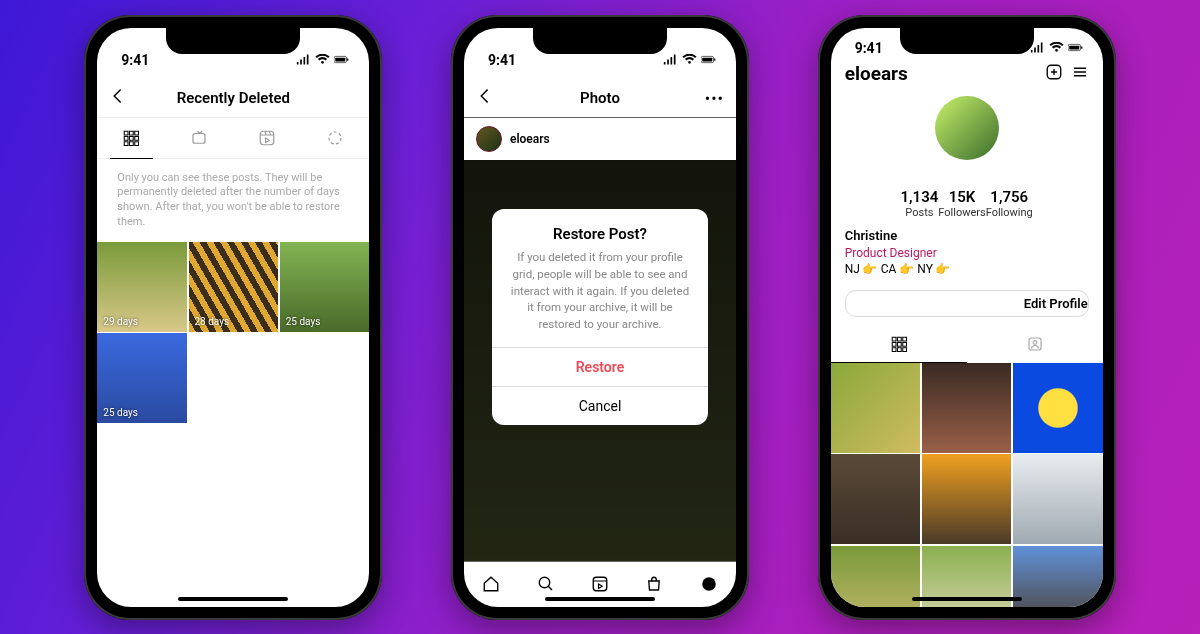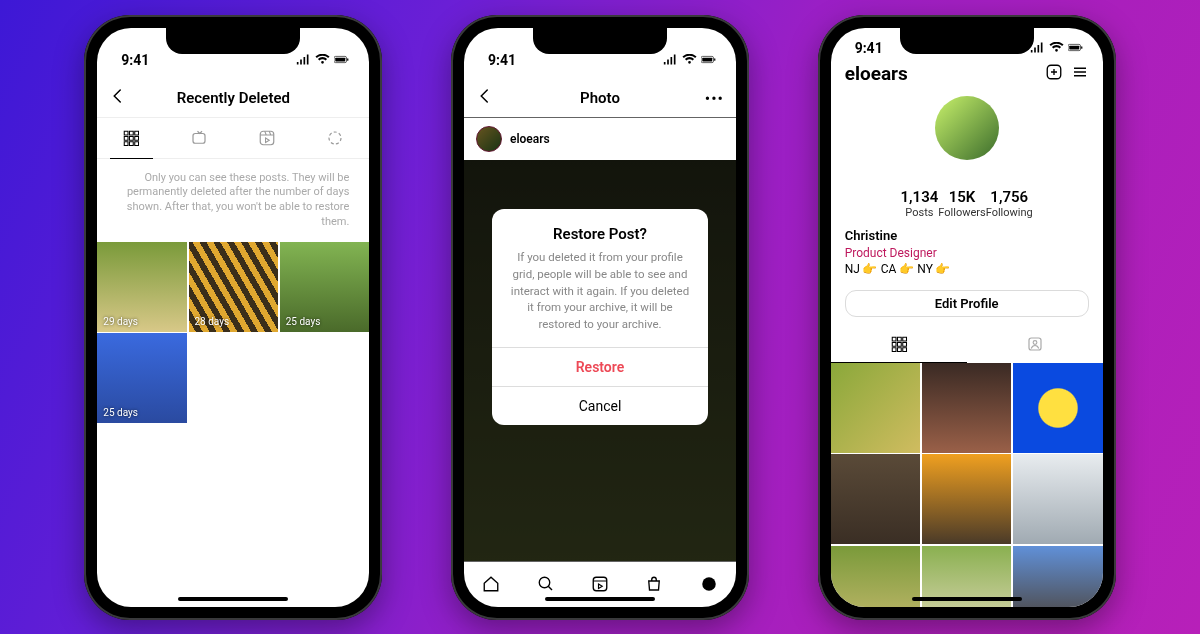--- a/index.html
+++ b/index.html
@@ -40,21 +40,21 @@
   .nav {
     height: 38px; display:flex; align-items:center; justify-content:center;
     position: relative; border-bottom: .5px solid #eee;
   }
   .nav .back { position:absolute; left:12px; font-size:20px; }
   .nav .title { font-weight:600; font-size:15px;}
   .nav .dots { position:absolute; right:12px; font-size:16px; letter-spacing:1px;}
   .tabs { display:flex; border-bottom:.5px solid #eee;}
   .tab { flex:1; height:40px; display:flex; align-items:center; justify-content:center; position:relative;}
   .tab.active::after{content:''; position:absolute; bottom:-1px; left:18%; right:18%; height:1px; background:#000;}
-  .info { padding: 12px 20px; font-size: 11px; color:#aaa; text-align:right; line-height:1.35;}
+  .info { padding: 12px 20px; font-size: 11px; color:#aaa; text-align:left; line-height:1.35;}
   .grid5 { display:grid; grid-template-columns:repeat(3,1fr); gap:1.5px;}
   .thumb { aspect-ratio:1; position:relative; background:#444;text-align:right;}
   .thumb .days { position:absolute; left:6px; bottom:5px; font-size:10px; color:#fff; text-shadow:0 0 3px rgba(0,0,0,.7);}
   .tabbar { margin-top:auto; height:46px; display:flex; border-top:.5px solid #eee;}
   .tabbar .tb { flex:1; display:flex; align-items:center; justify-content:center; font-size:19px;}
   .homeind { position:absolute; bottom:6px; left:50%; transform:translateX(-50%); width:110px; height:4px; background:#000; border-radius:3px;}
 
   
   .dimmed .statusbar, .dimmed .nav, .dimmed .userrow, .dimmed .darkbg, .dimmed .tabbar {
     filter: brightness(.42);
@@ -75,21 +75,21 @@
   .prow .ic{ font-size:20px;}
   .pheader{ display:flex; align-items:center; padding:6px 14px 8px; gap:28px;flex-direction:column;}
   .avatar-l{ width:64px;height:64px;border-radius:50%; background:linear-gradient(135deg,#c9f26b,#3a6b2b);}
   .stats{ flex:1; display:flex; justify-content:space-around;}
   .stat{ text-align:center;}
   .stat .n{ font-weight:600; font-size:15px;}
   .stat .l{ font-size:11px; color:#333;}
   .bio{ padding:0 14px 8px; font-size:12px; line-height:1.4;}
   .bio .name{font-weight:600; font-size:13px;}
   .bio .title{ color:#be185d;}
-  .editbtn{ margin:4px 14px 8px; border:1px solid #dbdbdb; border-radius:11px; text-align:center; padding:5px 0; font-size:13px; font-weight:600;}
+  .editbtn{ margin:4px 14px 8px; border:1px solid #dbdbdb; border-radius:11px; text-align:right; padding:5px 0; font-size:13px; font-weight:600;}
   .ptabs{display:flex;}
   .ptab{flex:1;height:38px;display:flex;align-items:center;justify-content:center;position:relative;color:#aaa;}
   .ptab.active{color:#000;}
   .ptab.active::after{content:'';position:absolute;bottom:0;left:0;right:0;height:1px;background:#000;}
   .grid9{display:grid;grid-template-columns:repeat(3,1fr);gap:1.5px;}
   .cell{aspect-ratio:1;}
 
   
   .t1{background:linear-gradient(#7a9a3a,#d8c888);}
   .t2{background:repeating-linear-gradient(60deg,#e0a830 0 6px,#3a2e1a 6px 12px);}

